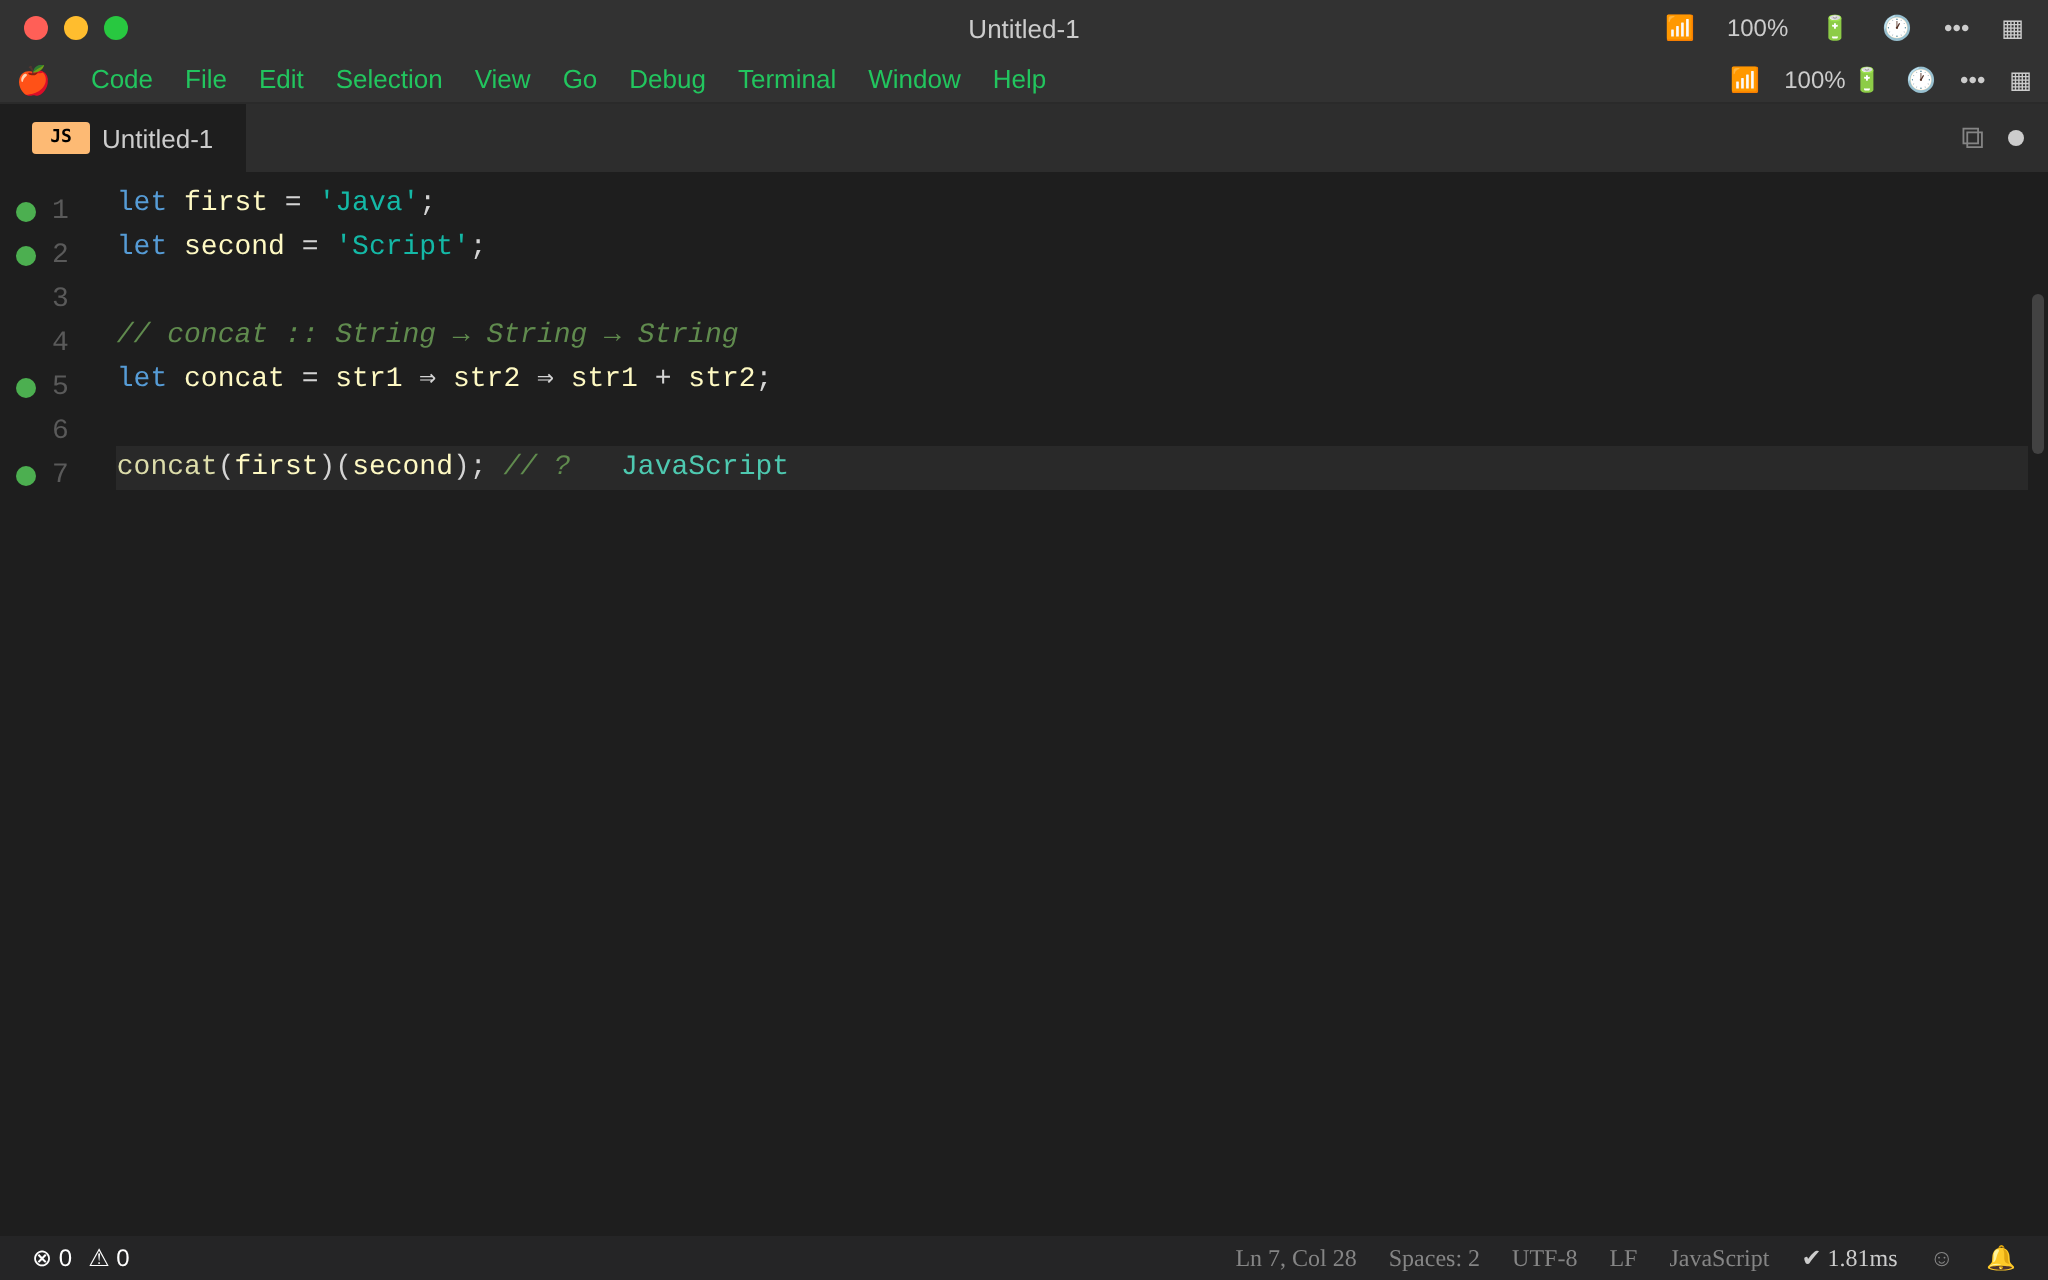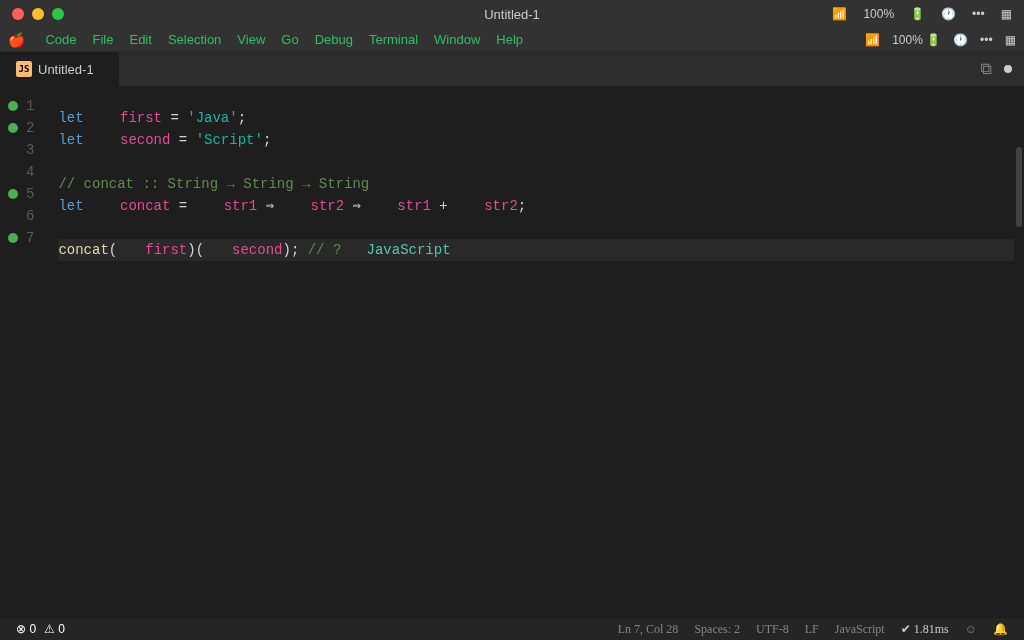--- a/index.html
+++ b/index.html
@@ -101,21 +101,21 @@
       font-size: 13px;
       color: #cccccc;
       gap: 6px;
       min-width: 120px;
     }
     .tab-js-icon {
       background: #fdba74;
       color: #000;
       font-size: 9px;
       font-weight: bold;
-      width: 16px;
+      width: 29px;
       height: 16px;
       display: flex;
       align-items: center;
       justify-content: center;
       border-radius: 2px;
       font-family: monospace;
     }
     .tab-actions {
       margin-left: auto;
       display: flex;
@@ -171,21 +171,21 @@
     .breakpoint {
       width: 10px;
       height: 10px;
       border-radius: 50%;
       background: #4caf50;
       display: inline-block;
       margin-right: 2px;
     }
     .code-area {
       flex: 1;
-      padding: 20px 0 8px 8px;
+      padding: 4px 0 8px 8px;
       font-family: 'Menlo', 'Monaco', 'Courier New', monospace;
       font-size: 14px;
       line-height: 22px;
       color: #cccccc;
       overflow: auto;
     }
     .code-line {
       height: 22px;
       white-space: pre;
       display: flex;
@@ -202,24 +202,24 @@
     .scrollbar-thumb {
       width: 6px;
       height: 80px;
       background: #424242;
       border-radius: 3px;
       margin: 60px auto 0;
     }
 
     
     .kw { color: #569cd6; }         
-    .var-name { color: #ec4899; margin-left: 28px; }   
+    .var-name { color: #fef9c3; }   
     .op { color: #d4d4d4; }         
     .str { color: #14b8a6; }        
-    .comment { color: #608b4e; } 
+    .comment { color: #608b4e; font-style: italic; } 
     .fn { color: #dcdcaa; }         
     .punc { color: #d4d4d4; }      
     .result { color: #4ec9b0; }
     .status-error {
       color: #ffffff;
     }
 
     
     .status-bar-bottom {
       background: #252526;

